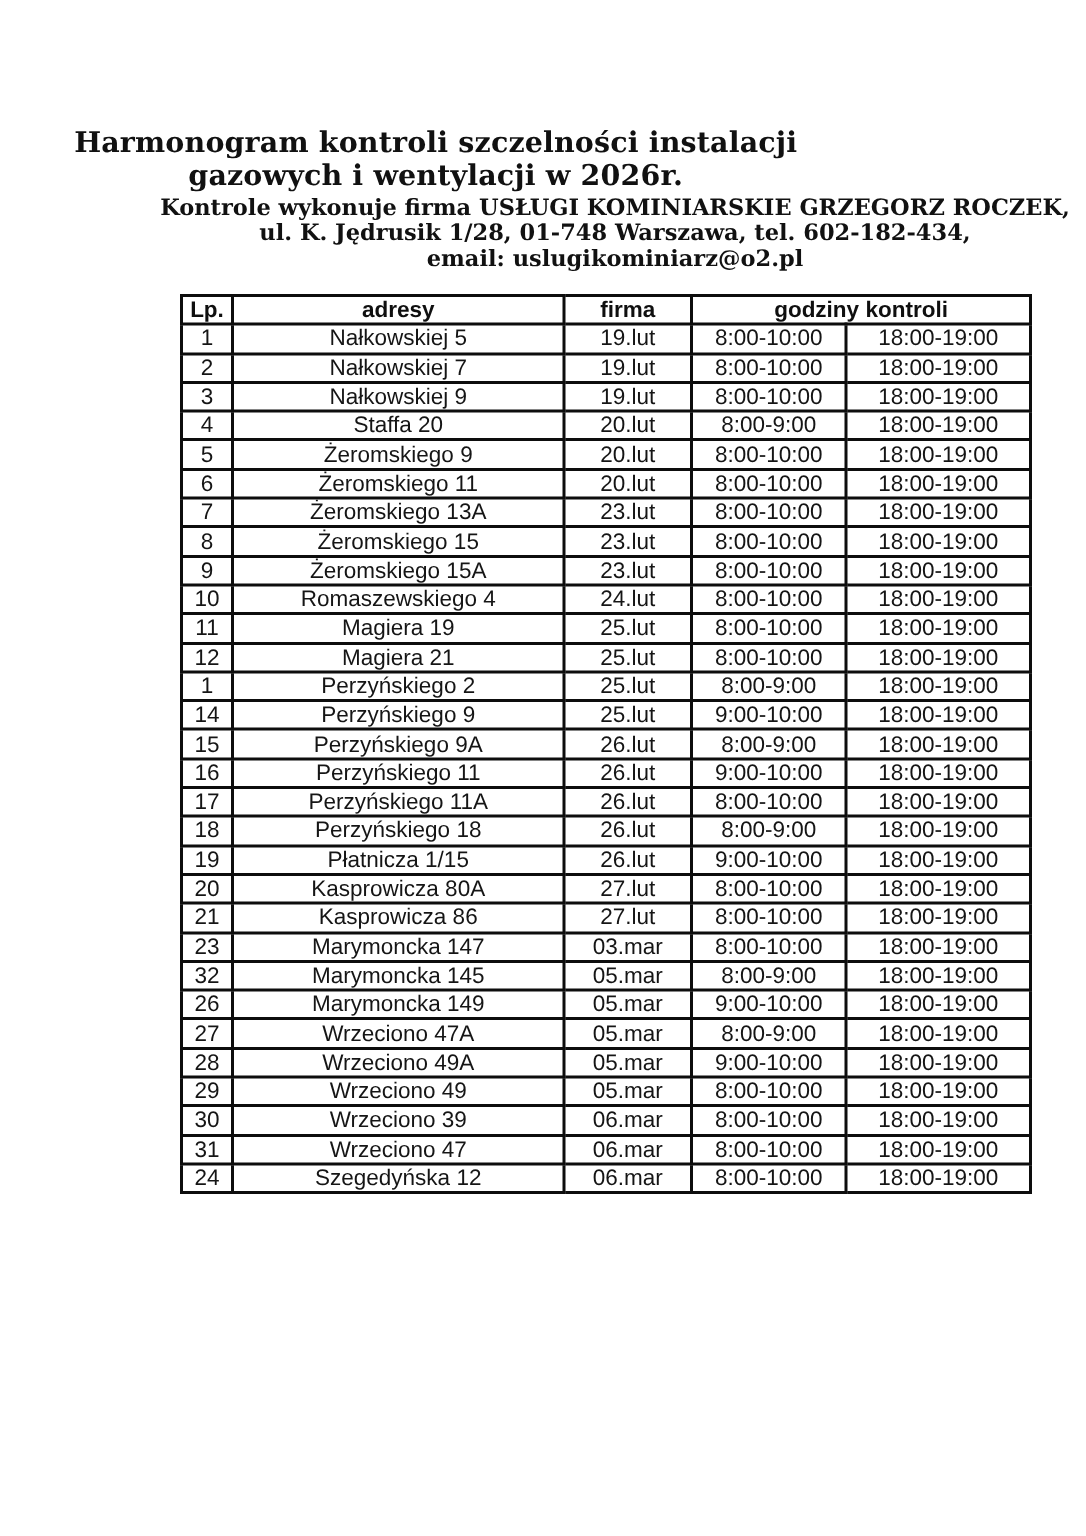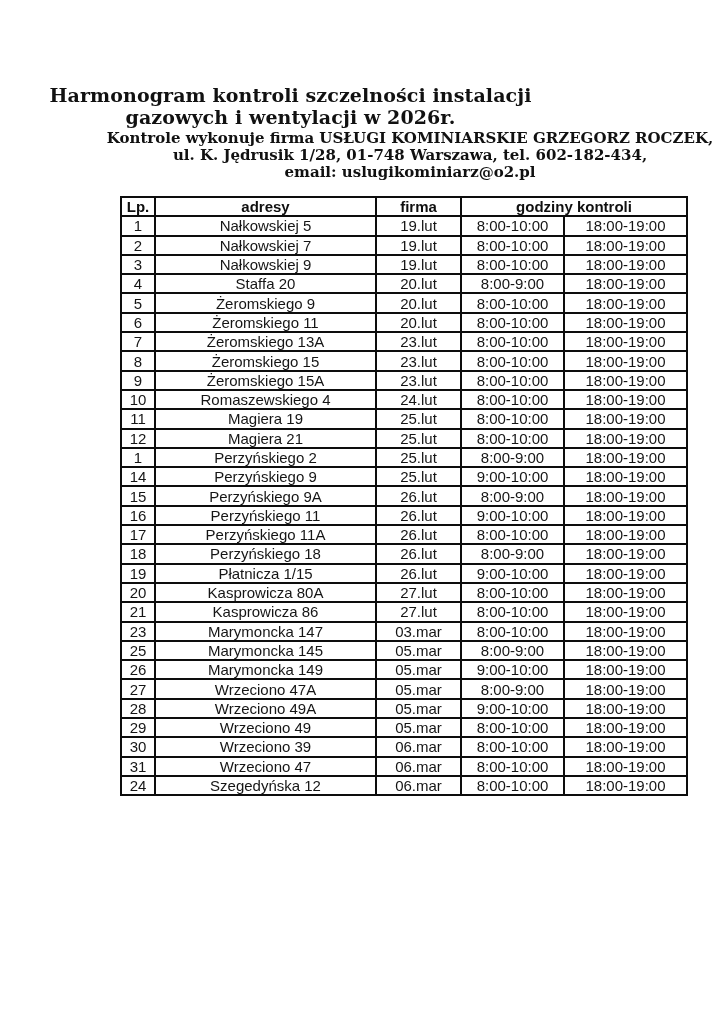--- a/index.html
+++ b/index.html
@@ -251,21 +251,21 @@
           <td>18:00-19:00</td>
         </tr>
         <tr>
           <td>23</td>
           <td>Marymoncka 147</td>
           <td>03.mar</td>
           <td>8:00-10:00</td>
           <td>18:00-19:00</td>
         </tr>
         <tr>
-          <td>25</td>
+          <td>32</td>
           <td>Marymoncka 145</td>
           <td>05.mar</td>
           <td>8:00-9:00</td>
           <td>18:00-19:00</td>
         </tr>
         <tr>
           <td>26</td>
           <td>Marymoncka 149</td>
           <td>05.mar</td>
           <td>9:00-10:00</td>

